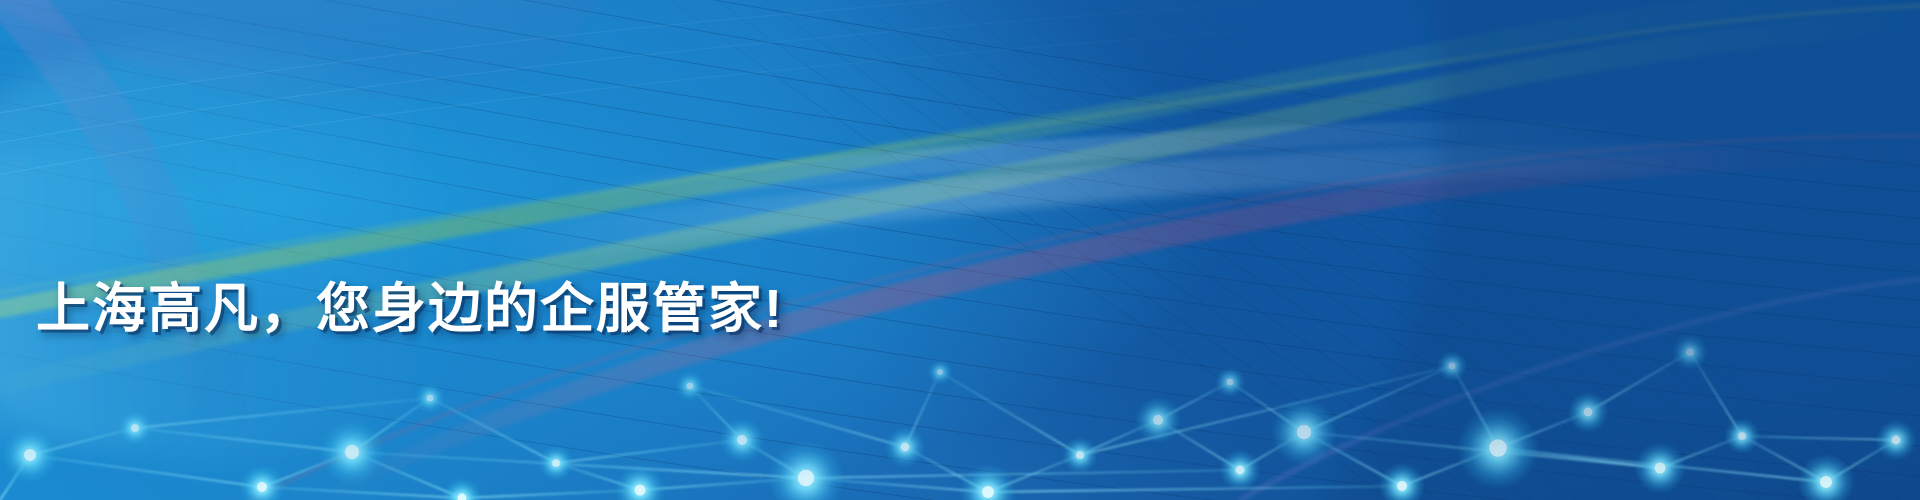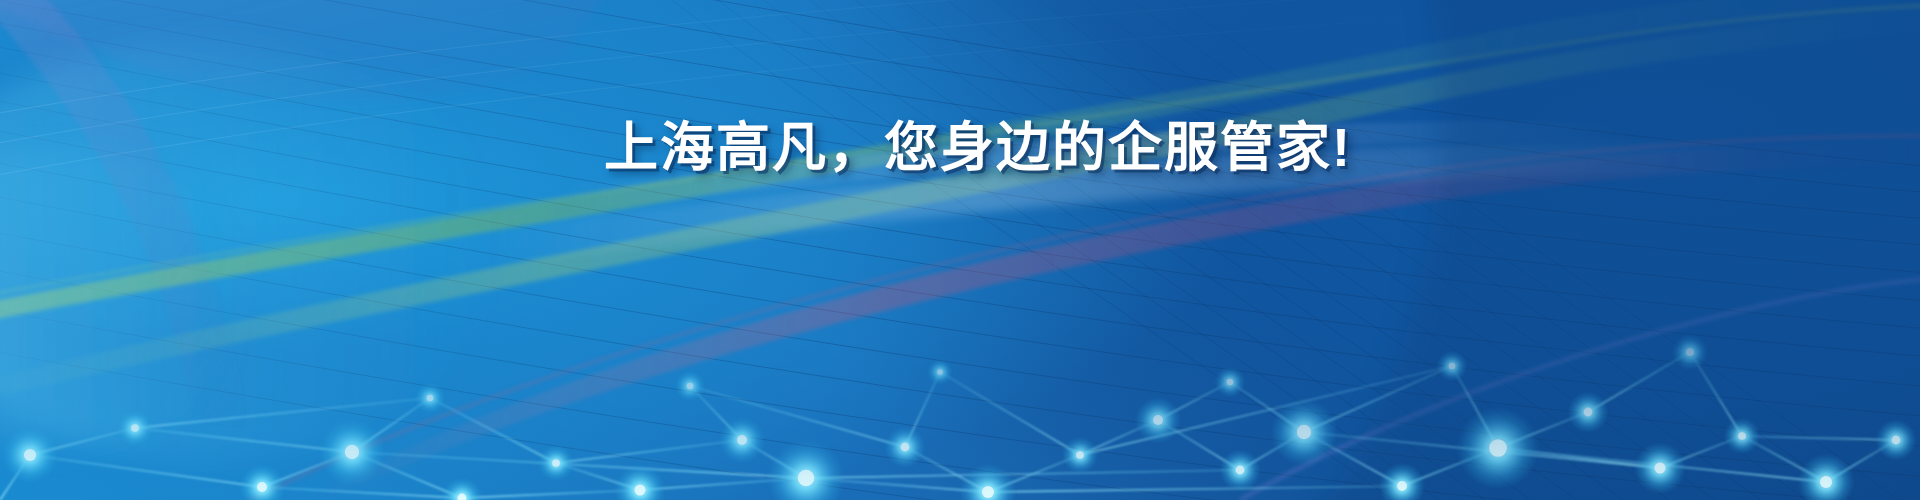--- a/index.html
+++ b/index.html
@@ -33,21 +33,21 @@
     background:
       radial-gradient(ellipse 70% 95% at 14% 40%, #1f9bdc 0%, #1b86cd 32%, rgba(27,120,190,0) 72%),
       radial-gradient(ellipse 60% 120% at 86% 30%, #0f56a2 0%, #10559f 40%, rgba(16,85,159,0) 78%),
       linear-gradient(100deg, #1a8ed4 0%, #1b83c9 22%, #1a6fba 45%, #15589f 66%, #124d93 82%, #11478b 100%);
   }
 
   .content {
     position: absolute;
     inset: 0;
     display: flex;
-    flex-direction: column;
+    flex-direction: row;
     align-items: center;
     justify-content: flex-start;
     z-index: 40;
     margin-left: 36px;
   }
 
   .headline {
     margin: 0;
     padding-top: 118px;
     font-size: 54px;

